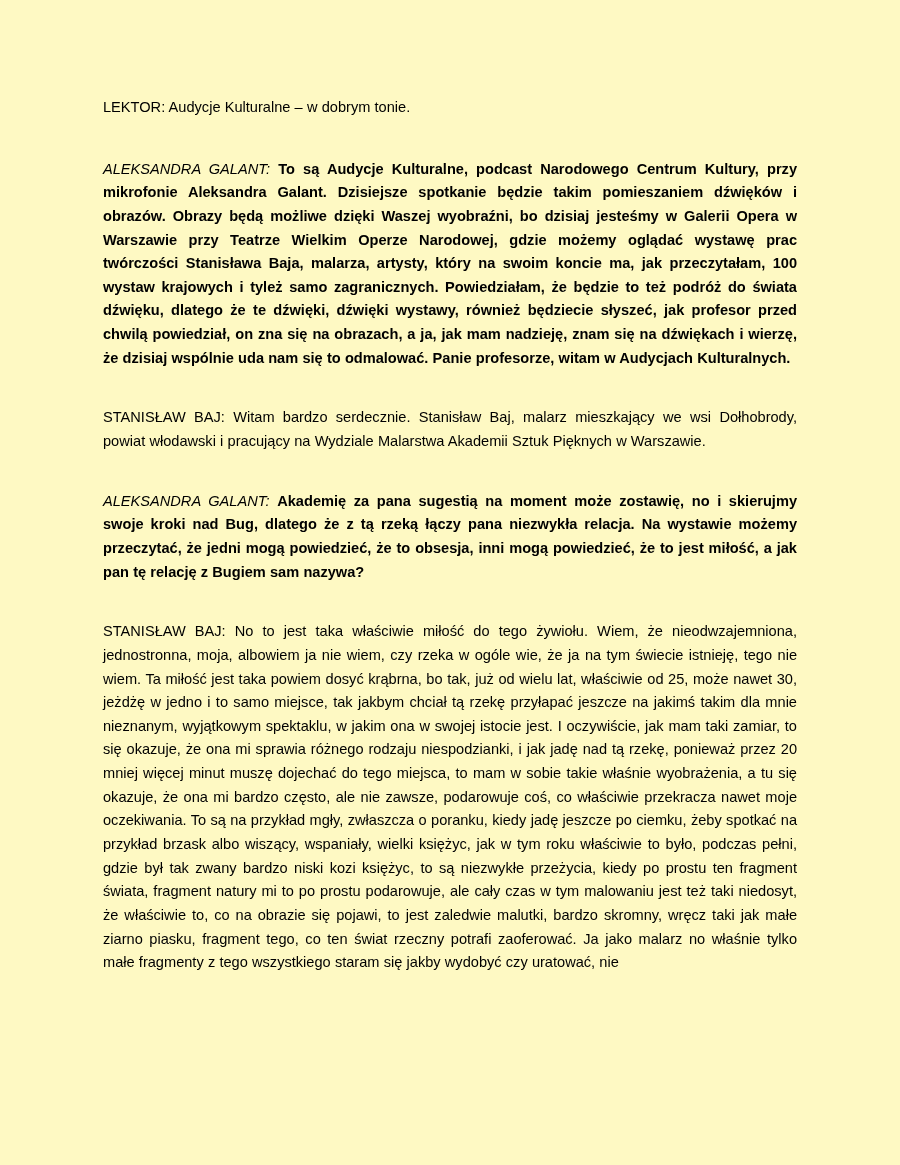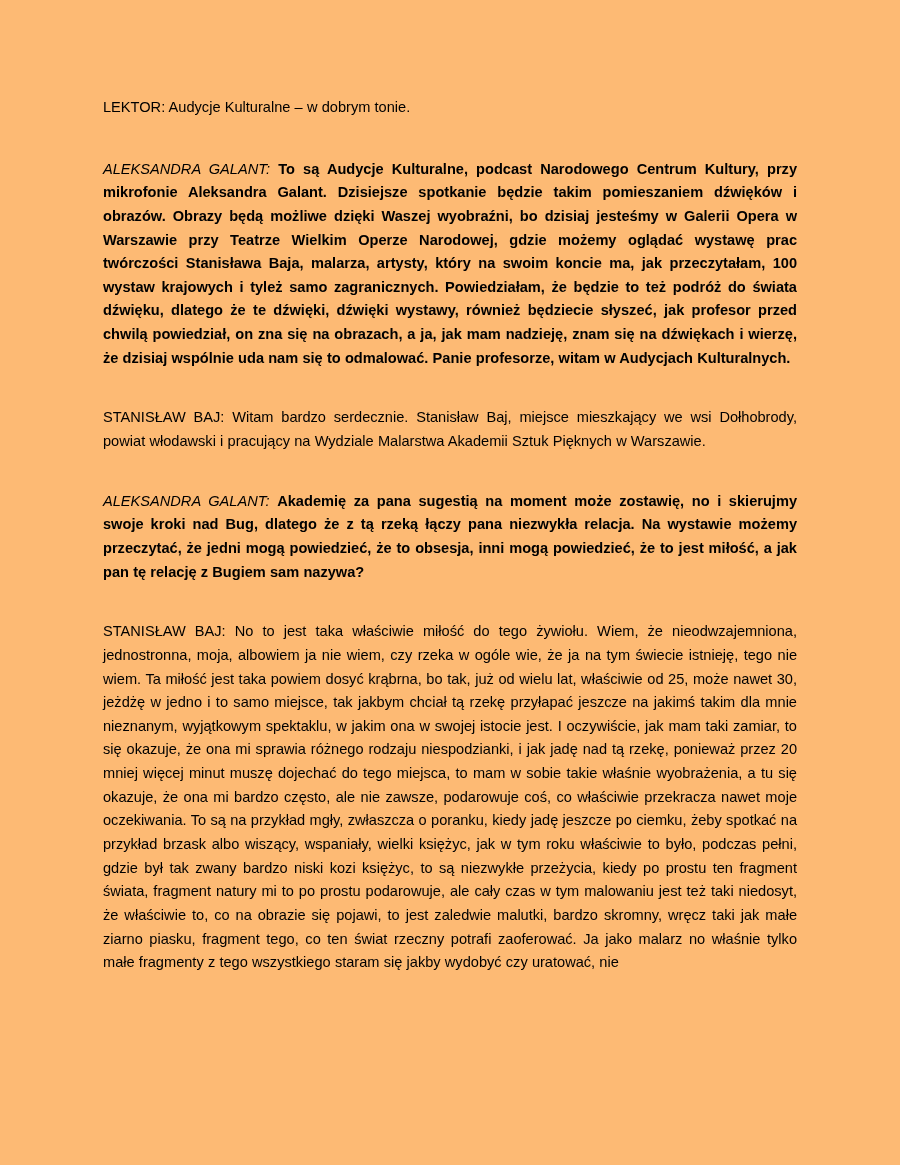--- a/index.html
+++ b/index.html
@@ -11,21 +11,21 @@
     width: 900px;
     height: 1165px;
     font-family: "Liberation Sans", sans-serif;
     color: #000000;
     -webkit-font-smoothing: antialiased;
   }
   .page {
     position: relative;
     width: 900px;
     height: 1165px;
-    background: #fdba74;
+    background: #fef9c3;
     box-sizing: border-box;
     padding: 96px 103px 0 103px;
     overflow: hidden;
   }
   .doc-body {
     width: 694px;
   }
   p.para {
     margin: 0 0 0 0;
     font-size: 14.6px;
@@ -56,21 +56,21 @@
   <div class="doc-body">
 
     <p class="para normal">LEKTOR: Audycje Kulturalne – w dobrym tonie.</p>
 
     <div class="spacer-lg"></div>
 
     <p class="para bold-text"><span class="speaker" style="font-weight: normal;">ALEKSANDRA GALANT: </span><span class="bold-text">To są Audycje Kulturalne, podcast Narodowego Centrum Kultury, przy mikrofonie Aleksandra Galant. Dzisiejsze spotkanie będzie takim pomieszaniem dźwięków i obrazów. Obrazy będą możliwe dzięki Waszej wyobraźni, bo dzisiaj jesteśmy w Galerii Opera w Warszawie przy Teatrze Wielkim Operze Narodowej, gdzie możemy oglądać wystawę prac twórczości Stanisława Baja, malarza, artysty, który na swoim koncie ma, jak przeczytałam, 100 wystaw krajowych i tyleż samo zagranicznych. Powiedziałam, że będzie to też podróż do świata dźwięku, dlatego że te dźwięki, dźwięki wystawy, również będziecie słyszeć, jak profesor przed chwilą powiedział, on zna się na obrazach, a ja, jak mam nadzieję, znam się na dźwiękach i wierzę, że dzisiaj wspólnie uda nam się to odmalować. Panie profesorze, witam w Audycjach Kulturalnych.</span></p>
 
     <div class="spacer-md"></div>
 
-    <p class="para normal">STANISŁAW BAJ: Witam bardzo serdecznie. Stanisław Baj, miejsce mieszkający we wsi Dołhobrody, powiat włodawski i pracujący na Wydziale Malarstwa Akademii Sztuk Pięknych w Warszawie.</p>
+    <p class="para normal">STANISŁAW BAJ: Witam bardzo serdecznie. Stanisław Baj, malarz mieszkający we wsi Dołhobrody, powiat włodawski i pracujący na Wydziale Malarstwa Akademii Sztuk Pięknych w Warszawie.</p>
 
     <div class="spacer-md"></div>
 
     <p class="para bold-text"><span class="speaker" style="font-weight: normal;">ALEKSANDRA GALANT: </span><span class="bold-text">Akademię za pana sugestią na moment może zostawię, no i skierujmy swoje kroki nad Bug, dlatego że z tą rzeką łączy pana niezwykła relacja. Na wystawie możemy przeczytać, że jedni mogą powiedzieć, że to obsesja, inni mogą powiedzieć, że to jest miłość, a jak pan tę relację z Bugiem sam nazywa?</span></p>
 
     <div class="spacer-md"></div>
 
     <p class="para normal">STANISŁAW BAJ: No to jest taka właściwie miłość do tego żywiołu. Wiem, że nieodwzajemniona, jednostronna, moja, albowiem ja nie wiem, czy rzeka w ogóle wie, że ja na tym świecie istnieję, tego nie wiem. Ta miłość jest taka powiem dosyć krąbrna, bo tak, już od wielu lat, właściwie od 25, może nawet 30, jeżdżę w jedno i to samo miejsce, tak jakbym chciał tą rzekę przyłapać jeszcze na jakimś takim dla mnie nieznanym, wyjątkowym spektaklu, w jakim ona w swojej istocie jest. I oczywiście, jak mam taki zamiar, to się okazuje, że ona mi sprawia różnego rodzaju niespodzianki, i jak jadę nad tą rzekę, ponieważ przez 20 mniej więcej minut muszę dojechać do tego miejsca, to mam w sobie takie właśnie wyobrażenia, a tu się okazuje, że ona mi bardzo często, ale nie zawsze, podarowuje coś, co właściwie przekracza nawet moje oczekiwania. To są na przykład mgły, zwłaszcza o poranku, kiedy jadę jeszcze po ciemku, żeby spotkać na przykład brzask albo wiszący, wspaniały, wielki księżyc, jak w tym roku właściwie to było, podczas pełni, gdzie był tak zwany bardzo niski kozi księżyc, to są niezwykłe przeżycia, kiedy po prostu ten fragment świata, fragment natury mi to po prostu podarowuje, ale cały czas w tym malowaniu jest też taki niedosyt, że właściwie to, co na obrazie się pojawi, to jest zaledwie malutki, bardzo skromny, wręcz taki jak małe ziarno piasku, fragment tego, co ten świat rzeczny potrafi zaoferować. Ja jako malarz no właśnie tylko małe fragmenty z tego wszystkiego staram się jakby wydobyć czy uratować, nie</p>
 
   </div>

